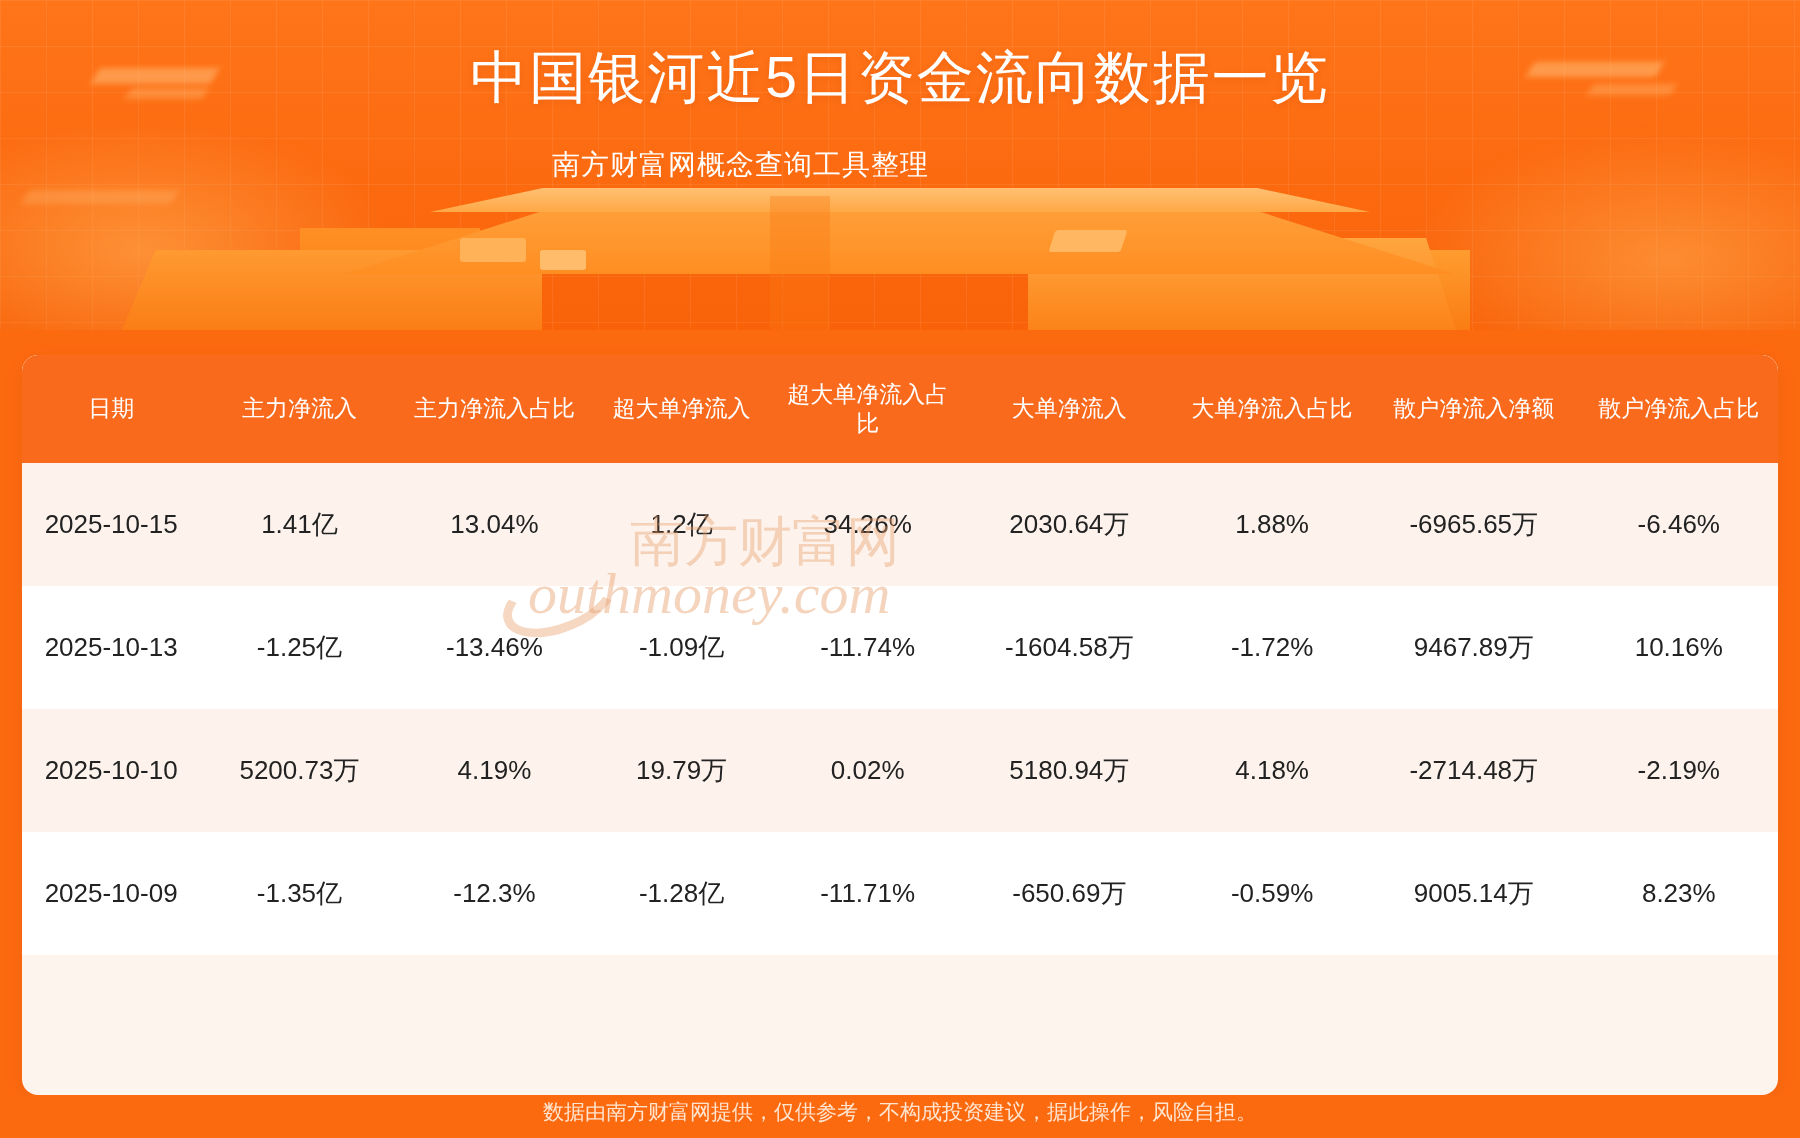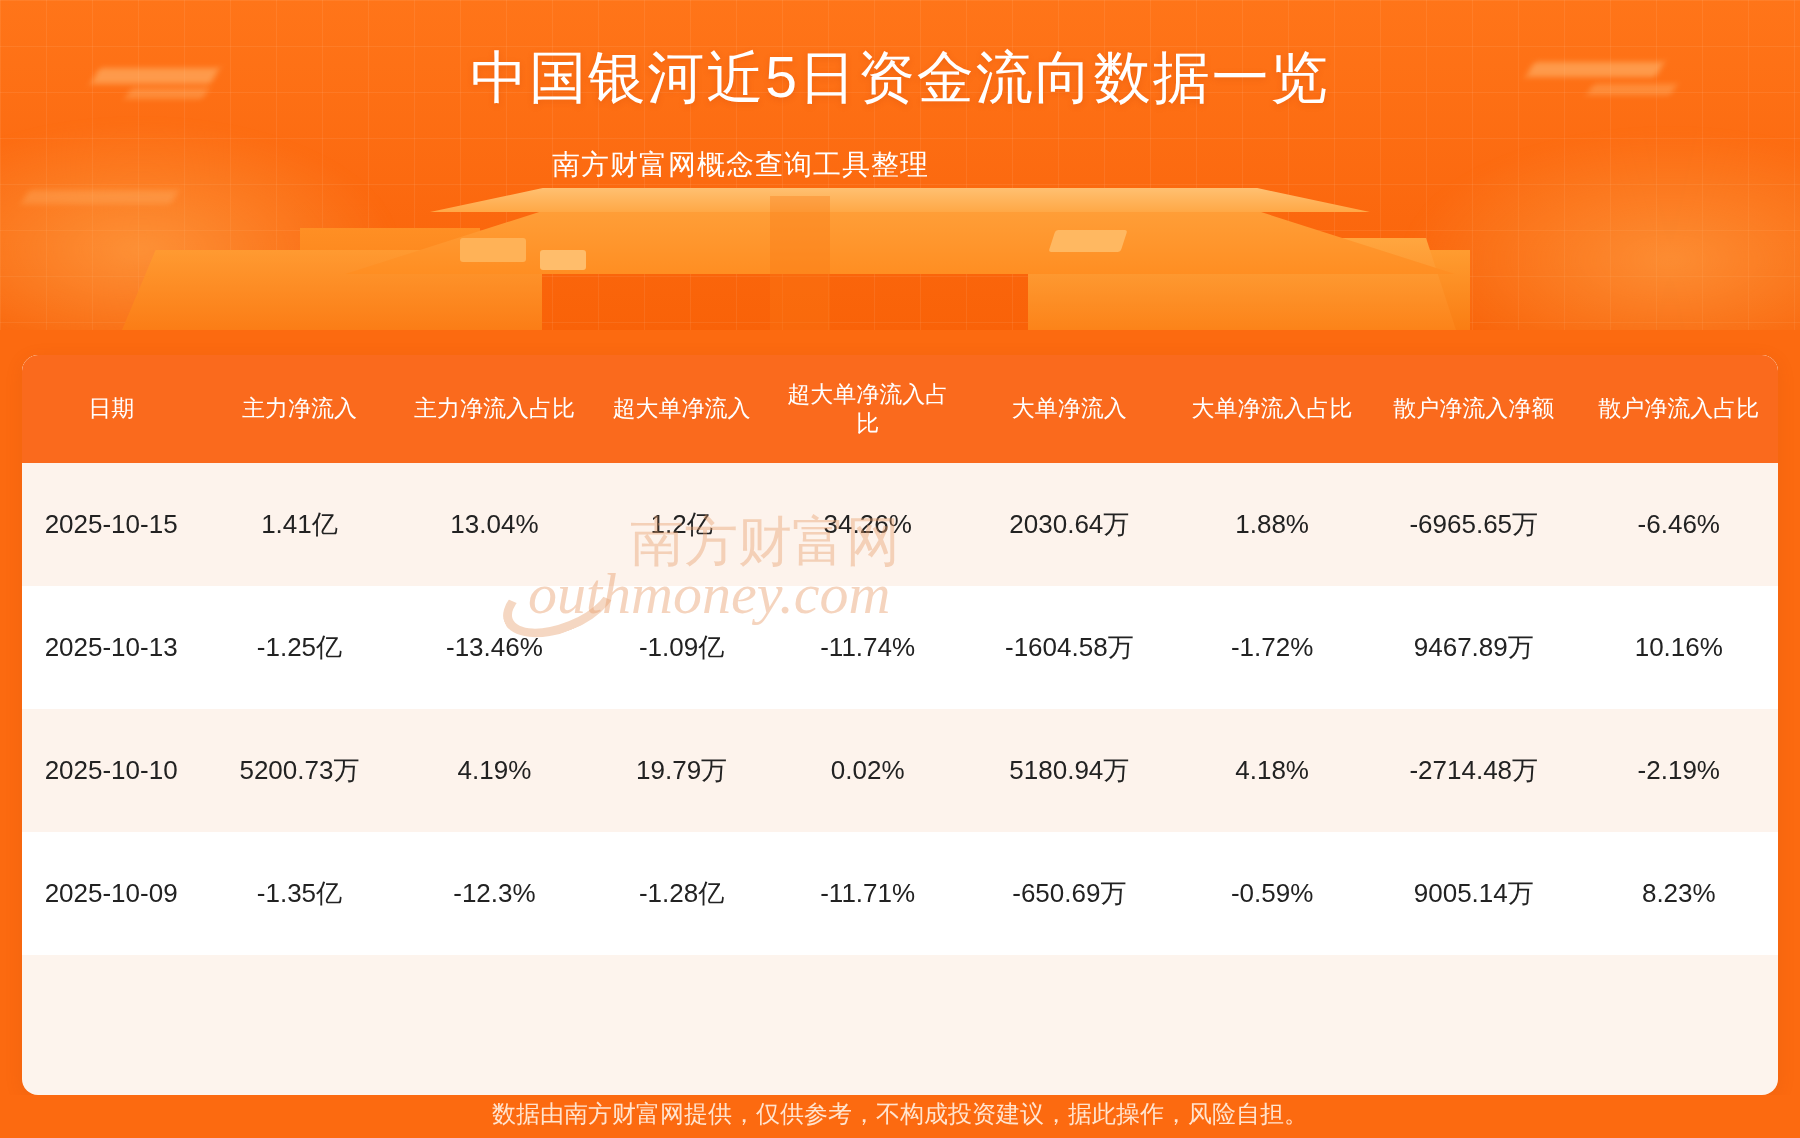--- a/index.html
+++ b/index.html
@@ -184,21 +184,21 @@
   }
 
   
   .footer {
     position:absolute; left:0; top:1095px; width:1800px; height:43px;
     background:#fc6a10;
   }
   .footer-text {
     position:absolute; left:0; top:1098px; width:1800px;
     text-align:center;
-    font-size:24px; color:#ffe4cf;
+    font-size:21px; color:#ffe4cf;
   }
 </style>
 </head>
 <body>
 
 <div class="hero">
   <div class="hero-grid"></div>
   <div class="glow-l"></div>
   <div class="glow-r"></div>
   <div class="streak s1"></div>

